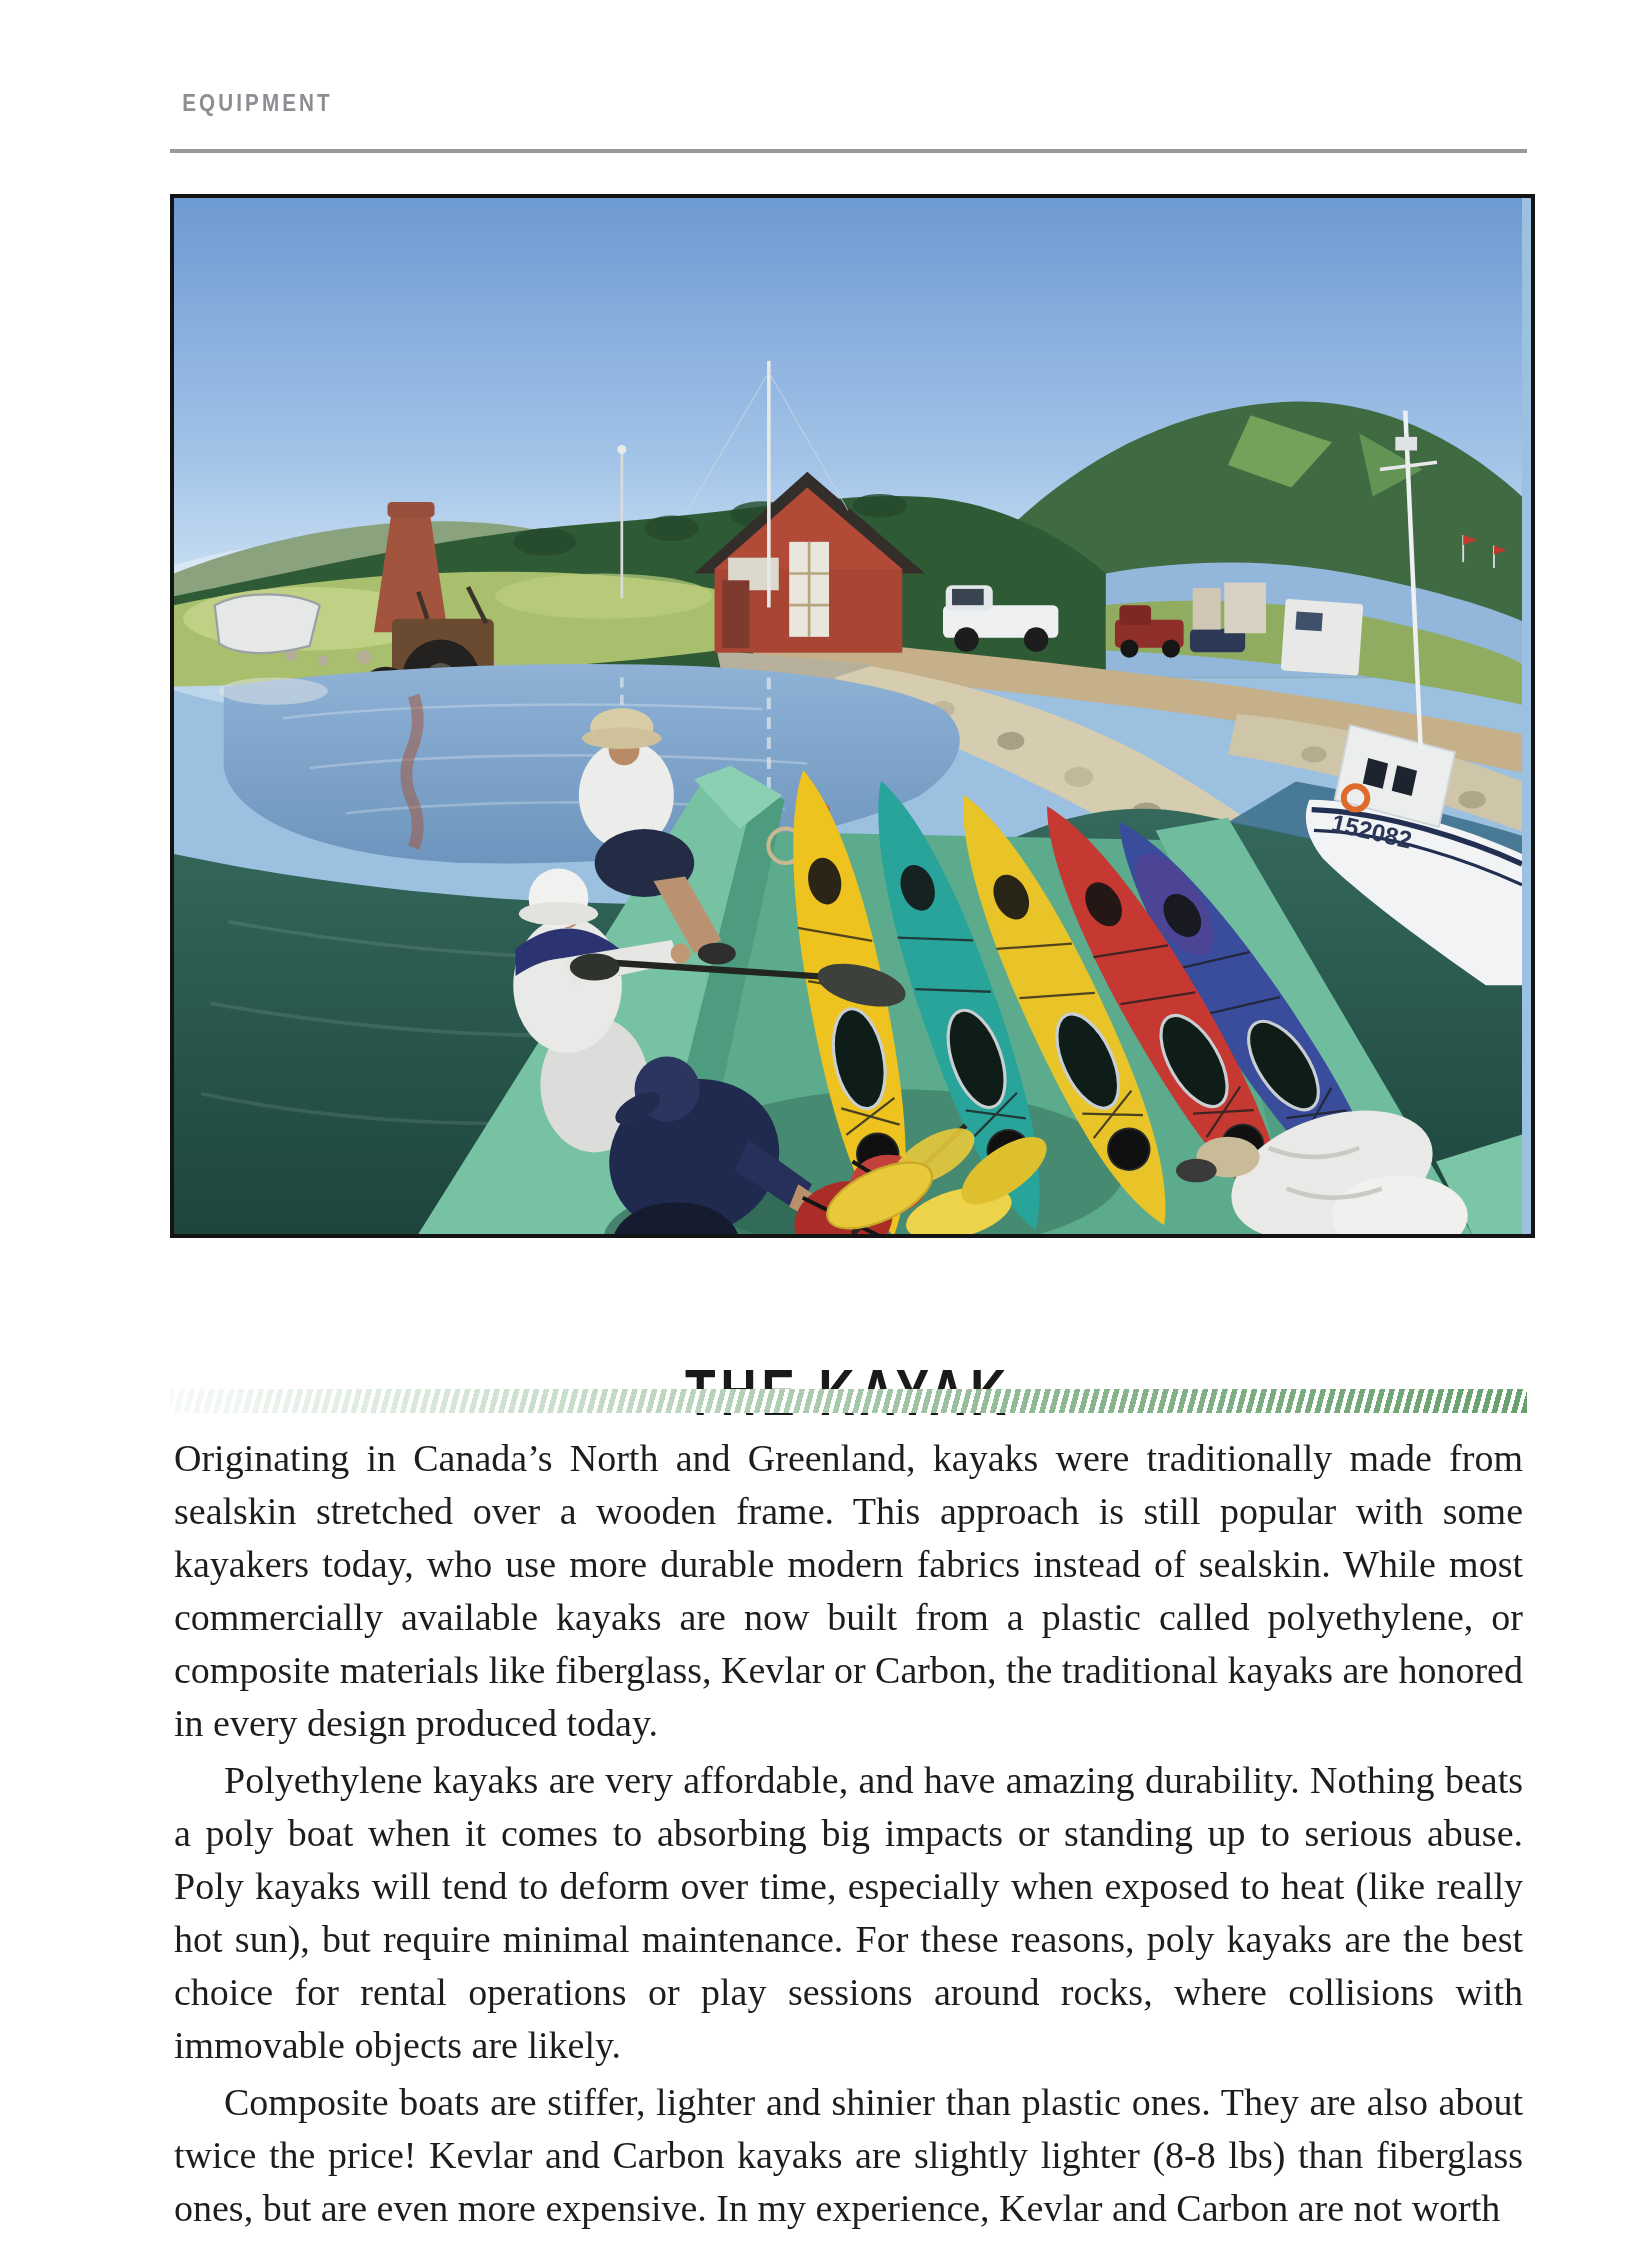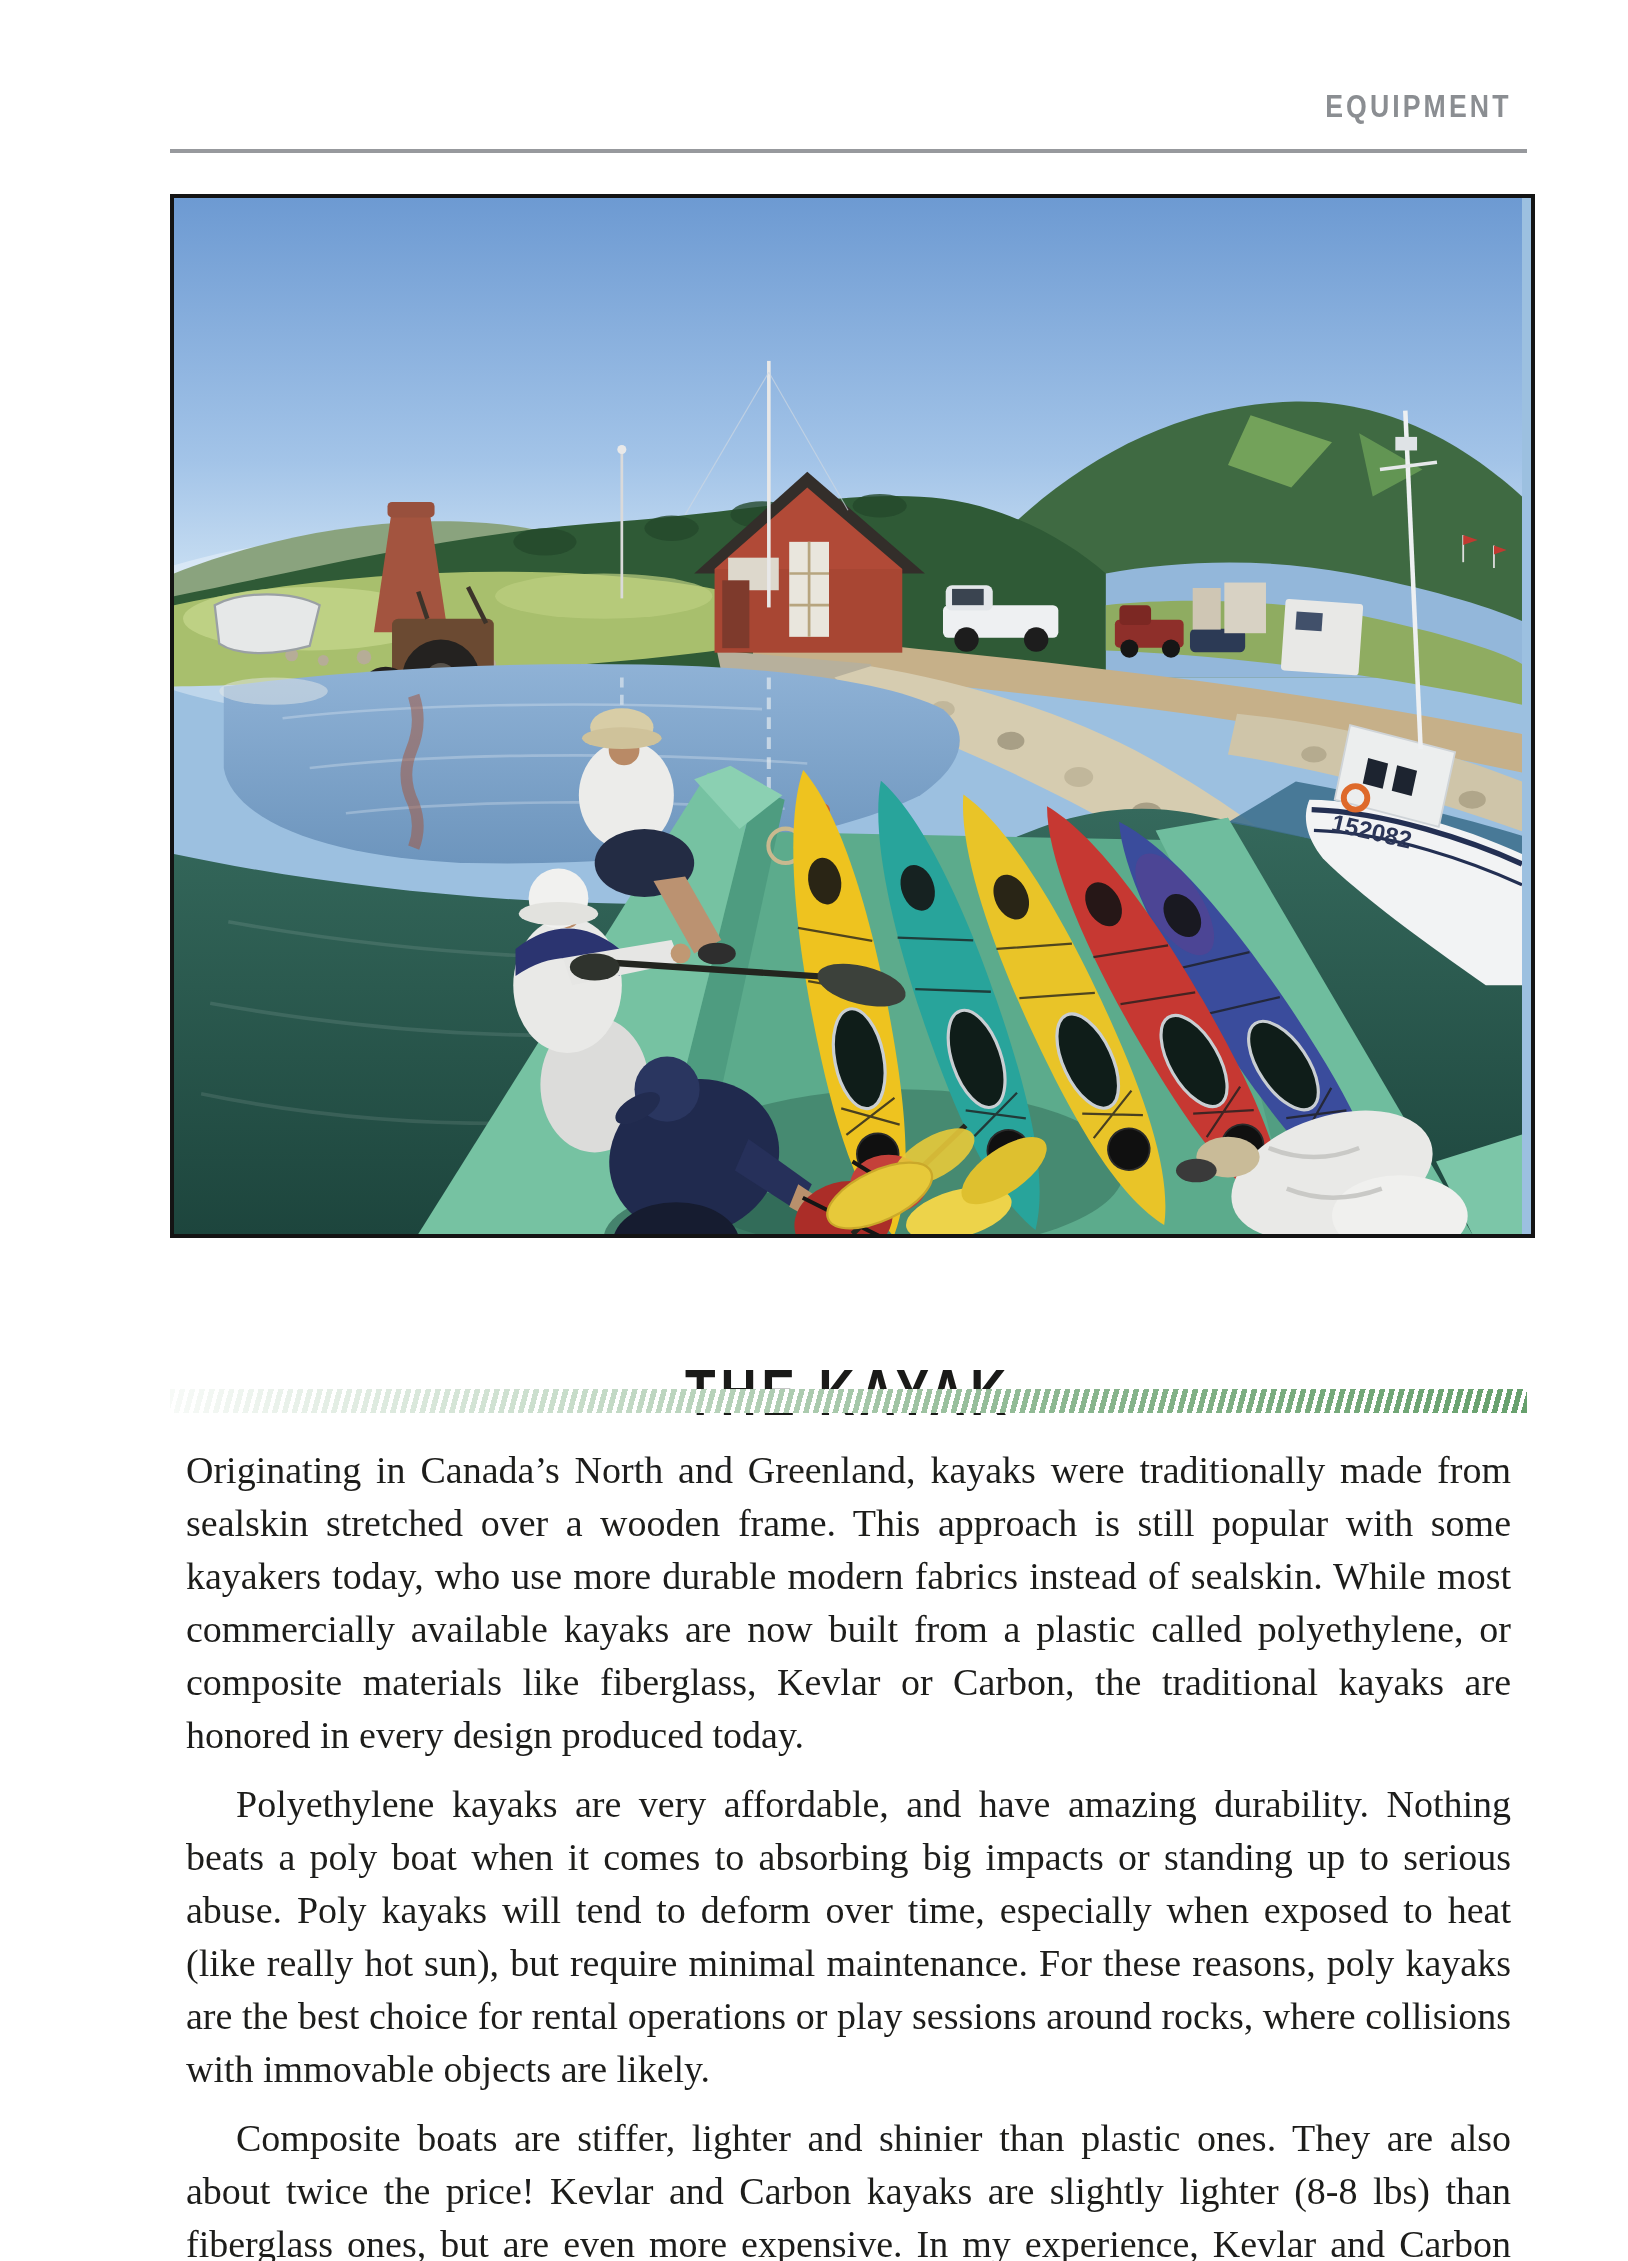--- a/index.html
+++ b/index.html
@@ -3,23 +3,23 @@
 <meta charset="utf-8">
 <style>
   html,body{margin:0;padding:0;}
   body{
     width:1628px;height:2442px;position:relative;background:#ffffff;
     font-family:"Liberation Serif", serif;
   }
   .content-col{position:absolute;left:170px;width:1357px;}
   
   .running-head{
-    top:89px;text-align:right;color:#8b8e92;
+    top:89px;text-align:left;color:#8b8e92;
     font-family:"Liberation Sans", sans-serif;font-weight:bold;
-    font-size:31px;letter-spacing:3.6px;
+    font-size:24px;letter-spacing:3.6px;
   }
   .running-head .squeeze{display:inline-block;transform:scaleX(.86);}
   .head-rule{top:149px;height:4.1px;background:#97999d;}
   
   .photo-frame{
     top:194px;height:1036px;border:4.5px solid #141414;background:#9cc0e0;
     overflow:hidden;
   }
   .photo-frame svg{display:block;width:1348px;height:1036px;}
   
@@ -37,21 +37,21 @@
         rgba(255,255,255,.95) 0%, rgba(255,255,255,.82) 12%,
         rgba(255,255,255,.55) 38%, rgba(255,255,255,.22) 68%,
         rgba(255,255,255,0) 100%),
       repeating-linear-gradient(105deg, #67a06d 0px, #67a06d 5.4px, #ffffff 5.4px, #ffffff 9.5px);
   }
   
   .body-copy{
     top:1428px;color:#1d1d1b;font-size:38px;line-height:53px;
     text-align:justify;
   }
-  .body-copy p{margin:16px;}
+  .body-copy p{margin:4px;}
   .body-copy p.indent{text-indent:50px;}
 </style>
 </head>
 <body>
 
 <div class="content-col running-head">
   <span class="squeeze">EQUIPMENT</span>
 </div>
 
 <div class="content-col head-rule"></div>

